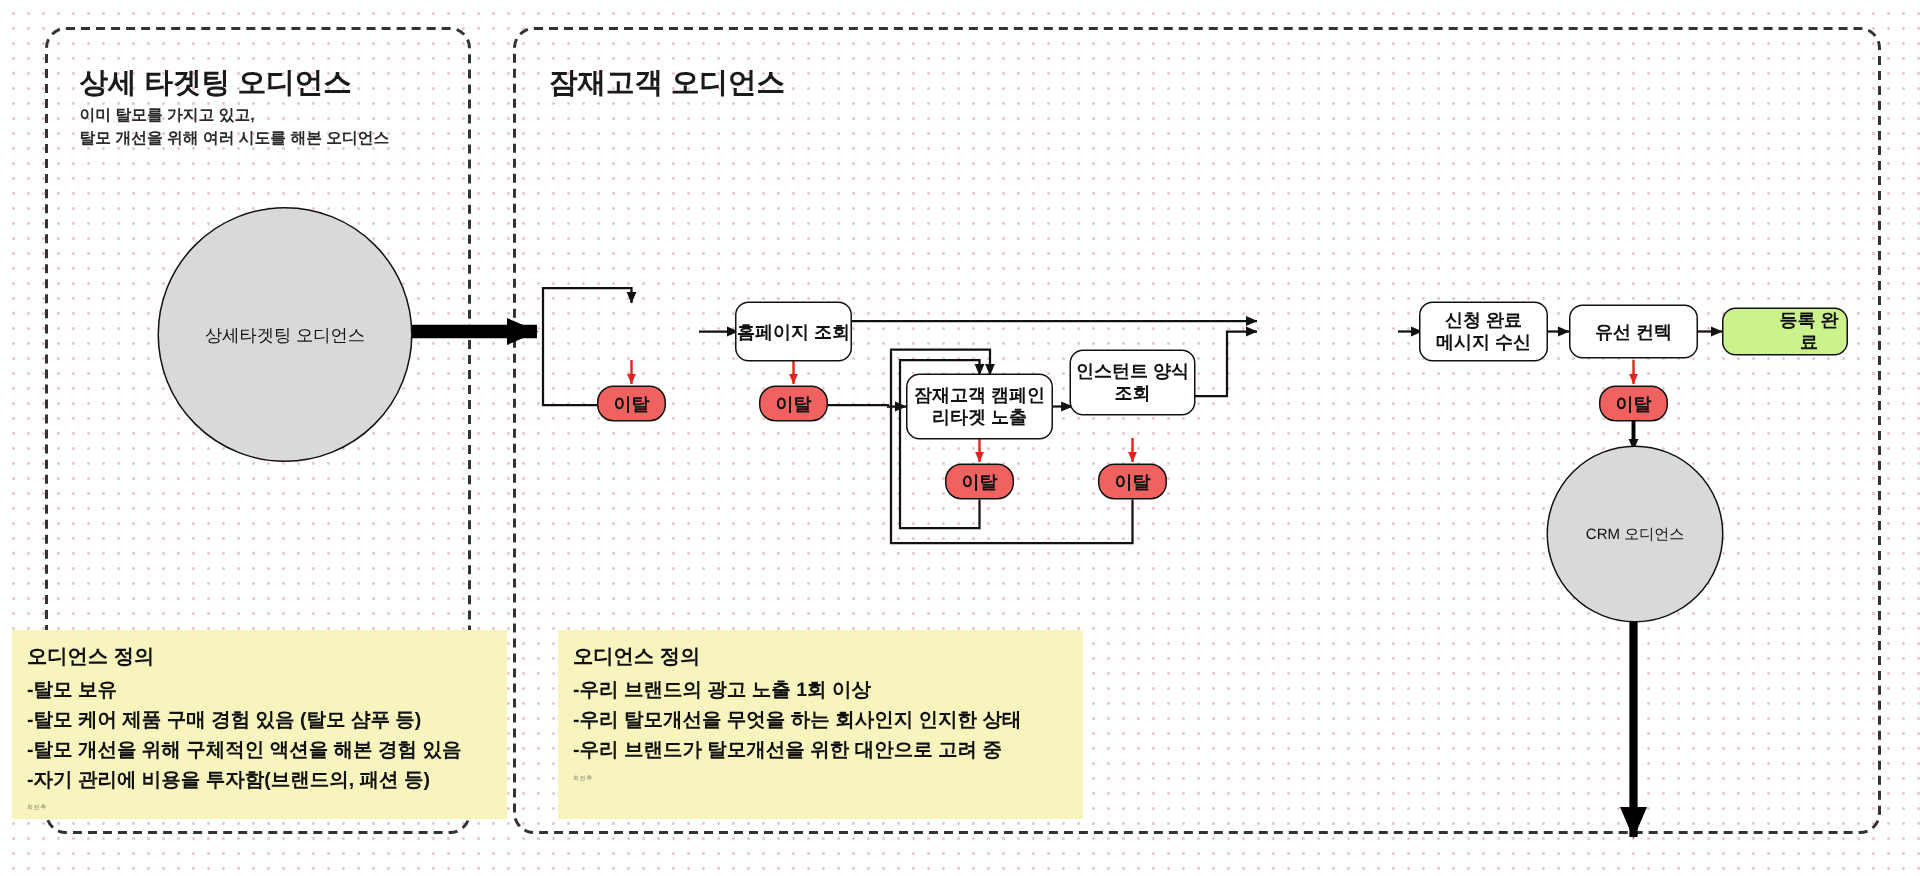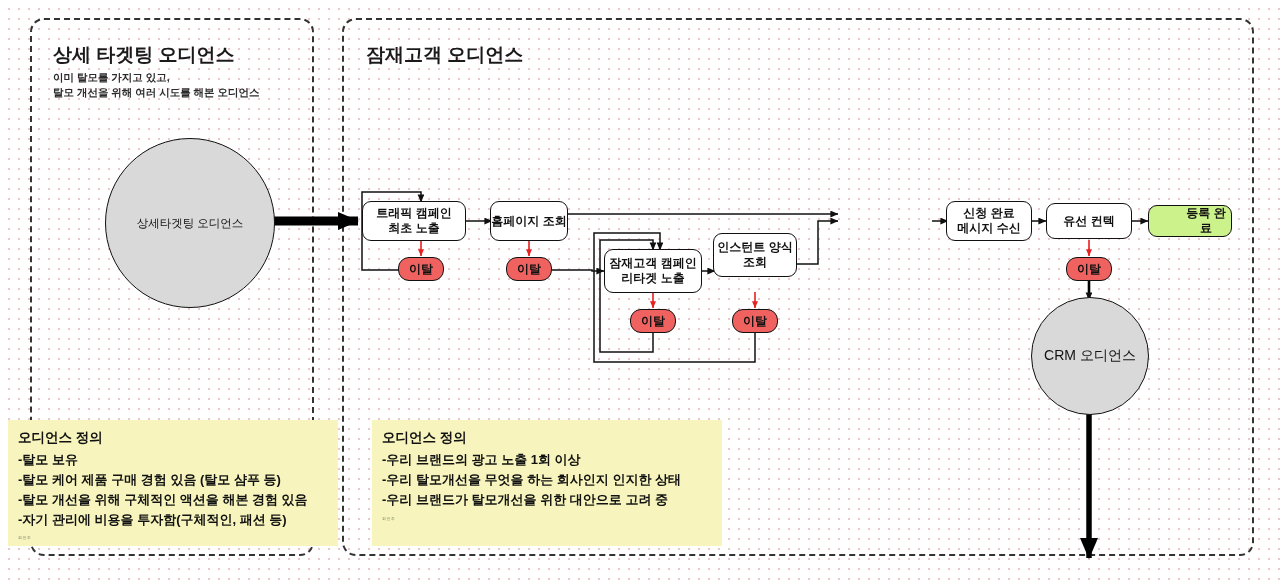--- a/index.html
+++ b/index.html
@@ -109,28 +109,24 @@
 
     <line x1="1089" y1="278" x2="1089" y2="300" stroke="#000" stroke-width="2.6" marker-end="url(#arrThin)"></line>
 
     <line x1="1089" y1="406" x2="1089" y2="558" stroke="#000" stroke-width="5.5" marker-end="url(#arrFat)"></line>
   </svg>
 
   <div class="circle" style="left:105px;top:138px;width:168px;height:168px;font-size:11.5px;font-weight:normal;">
     <span>상세타겟팅 오디언스</span>
   </div>
 
-  <div class="circle" style="left:1031px;top:297px;width:116px;height:116px;font-size:14px;font-weight:normal;">
+  <div class="circle" style="left:1031px;top:297px;width:116px;height:116px;font-size:10px;font-weight:normal;">
     <span>CRM 오디언스</span>
   </div>
 
-  <div class="node" style="left:362px;top:201px;width:104px;height:40px;">
-    <span>트래픽 캠페인
-최초 노출</span>
-  </div>
 
   <div class="node" style="left:490px;top:201px;width:78px;height:40px;">
     <span>홈페이지 조회</span>
   </div>
 
   <div class="node" style="left:604px;top:249px;width:98px;height:44px;">
     <span>잠재고객 캠페인
 리타겟 노출</span>
   </div>
 
@@ -171,21 +167,21 @@
 
   <div class="node exit" style="left:1066px;top:257px;width:46px;height:24px;">
     <span>이탈</span>
   </div>
 
   <div class="note" style="left:8px;top:420px;width:330px;height:126px;">
     <div class="note-title">오디언스 정의</div>
     <div class="note-line">-탈모 보유</div>
     <div class="note-line">-탈모 케어 제품 구매 경험 있음 (탈모 샴푸 등)</div>
     <div class="note-line">-탈모 개선을 위해 구체적인 액션을 해본 경험 있음</div>
-    <div class="note-line">-자기 관리에 비용을 투자함(구체적인, 패션 등)</div>
+    <div class="note-line">-자기 관리에 비용을 투자함(브랜드의, 패션 등)</div>
     <div class="note-foot">회전추</div>
   </div>
 
   <div class="note" style="left:372px;top:420px;width:350px;height:126px;">
     <div class="note-title">오디언스 정의</div>
     <div class="note-line">-우리 브랜드의 광고 노출 1회 이상</div>
     <div class="note-line">-우리 탈모개선을 무엇을 하는 회사인지 인지한 상태</div>
     <div class="note-line">-우리 브랜드가 탈모개선을 위한 대안으로 고려 중</div>
     <div class="note-foot">회전추</div>
   </div>

